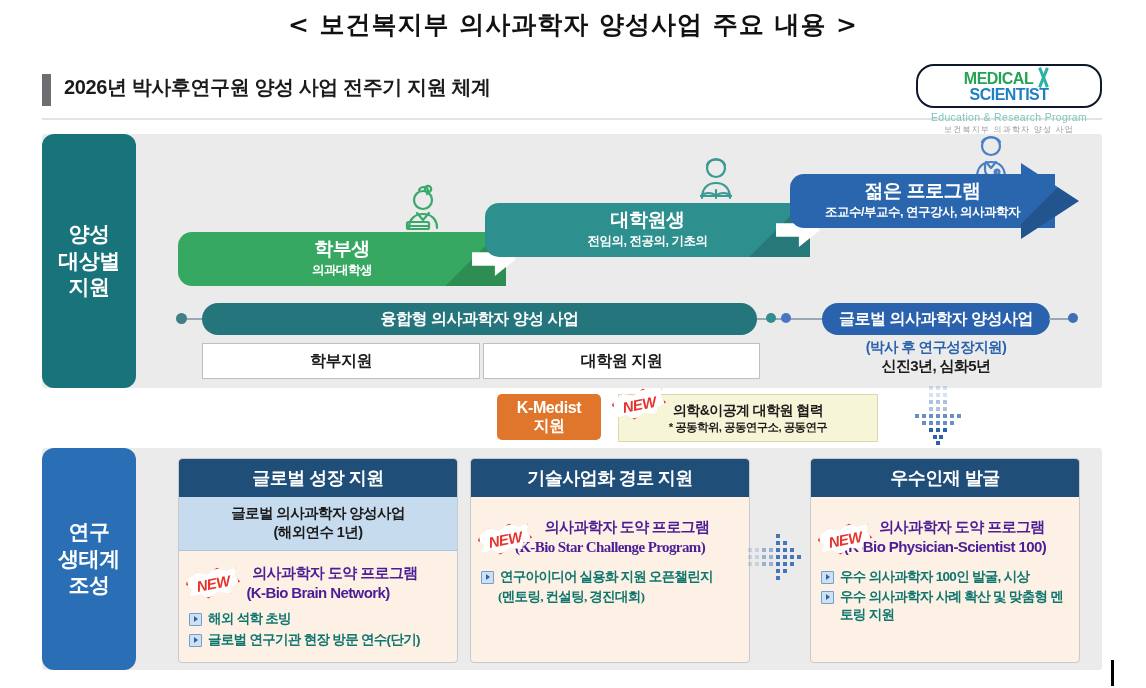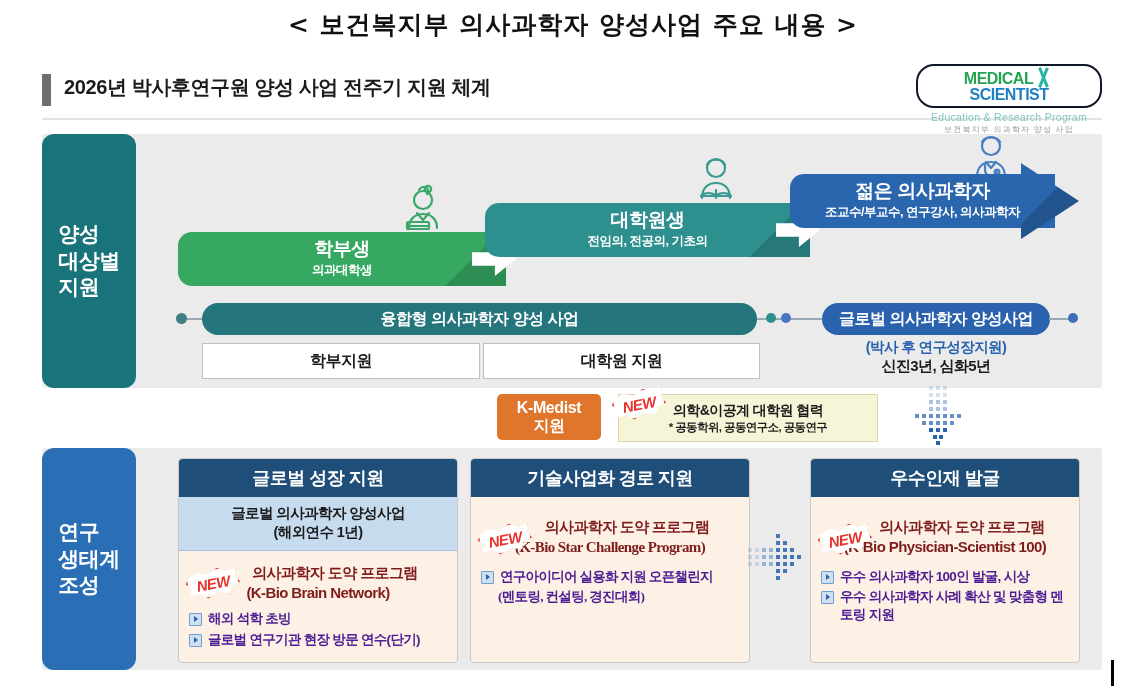--- a/index.html
+++ b/index.html
@@ -49,21 +49,21 @@
   .logo-sub{display:block;margin-top:3px;font-size:10.5px;color:#7fc6bd;letter-spacing:.3px;}
   .logo-sub2{display:block;margin-top:1px;font-size:8px;color:#9a9a9a;letter-spacing:1.2px;}
 
   
   .sec-top{
     position:absolute;left:42px;top:134px;width:1060px;height:254px;
     background:#ebebeb;border-radius:3px;
   }
   .side-label{
     position:absolute;border-radius:12px;color:#fff;font-weight:700;
-    display:flex;align-items:center;justify-content:center;
+    display:flex;align-items:center;justify-content:center;text-align:center;
     font-size:21px;line-height:1.28;letter-spacing:-0.5px;
   }
   .side-top{left:42px;top:134px;width:94px;height:254px;background:#18737a;}
   .side-bot{left:42px;top:448px;width:94px;height:222px;background:#2a6fb5;}
 
   
   .chev{position:absolute;color:#fff;}
   .chev .body{
     position:absolute;left:0;top:0;height:100%;border-radius:18px 0 0 18px;
     display:flex;flex-direction:column;align-items:center;justify-content:center;
@@ -190,28 +190,28 @@
     display:flex;align-items:center;justify-content:center;letter-spacing:-0.5px;
     border-radius:3px 3px 0 0;
   }
   .card-sub{
     background:#c7dbef;border-bottom:1px solid #a9c4de;padding:7px 6px 8px 6px;
     text-align:center;font-size:14.5px;font-weight:700;color:#1b1b1b;
     line-height:1.3;letter-spacing:-0.6px;
   }
   .card-body{padding:12px 10px 10px 10px;position:relative;}
   .prog-title{
-    text-align:center;font-size:15px;font-weight:700;color:#7f1d1d;
+    text-align:center;font-size:15px;font-weight:700;color:#4c1d95;
     line-height:1.35;letter-spacing:-0.6px;
   }
   .prog-title .l1{padding-left:34px;}
   .bullets{margin-top:7px;}
   .bullet{
     display:flex;align-items:flex-start;gap:6px;margin-bottom:3px;
-    font-size:13.5px;font-weight:700;color:#4c1d95;letter-spacing:-0.7px;line-height:1.32;
+    font-size:13.5px;font-weight:700;color:#0f766e;letter-spacing:-0.7px;line-height:1.32;
   }
   .bmark{
     flex:0 0 auto;width:11px;height:11px;background:#cfe0f1;border:1px solid #6e9fd0;
     margin-top:3px;position:relative;border-radius:1px;
   }
   .bmark:after{
     content:"";position:absolute;left:3.5px;top:2px;width:0;height:0;
     border-left:4px solid #2a62ae;border-top:3.5px solid transparent;border-bottom:3.5px solid transparent;
   }
   .nb-c1{left:186px;top:568px;}
@@ -295,21 +295,21 @@
     <div class="body">
       <div class="t1">대학원생</div>
       <div class="t2">전임의, 전공의, 기초의</div>
       <div class="shade"></div>
     </div>
   </div>
   <div class="wconn wc2"></div>
 
   <div class="chev a3">
     <div class="body">
-      <div class="t1">젊은 의사과학자</div>
+      <div class="t1">젊은 프로그램</div>
       <div class="t2">조교수/부교수, 연구강사, 의사과학자</div>
     </div>
   </div>
   <div class="a3-head"></div>
 
   <div class="dotline dl1"></div>
   <div class="dot dot-a"></div>
   <div class="pill pill-teal">융합형 의사과학자 양성 사업</div>
   <div class="dotline dl2"></div>
   <div class="dot dot-b"></div>

